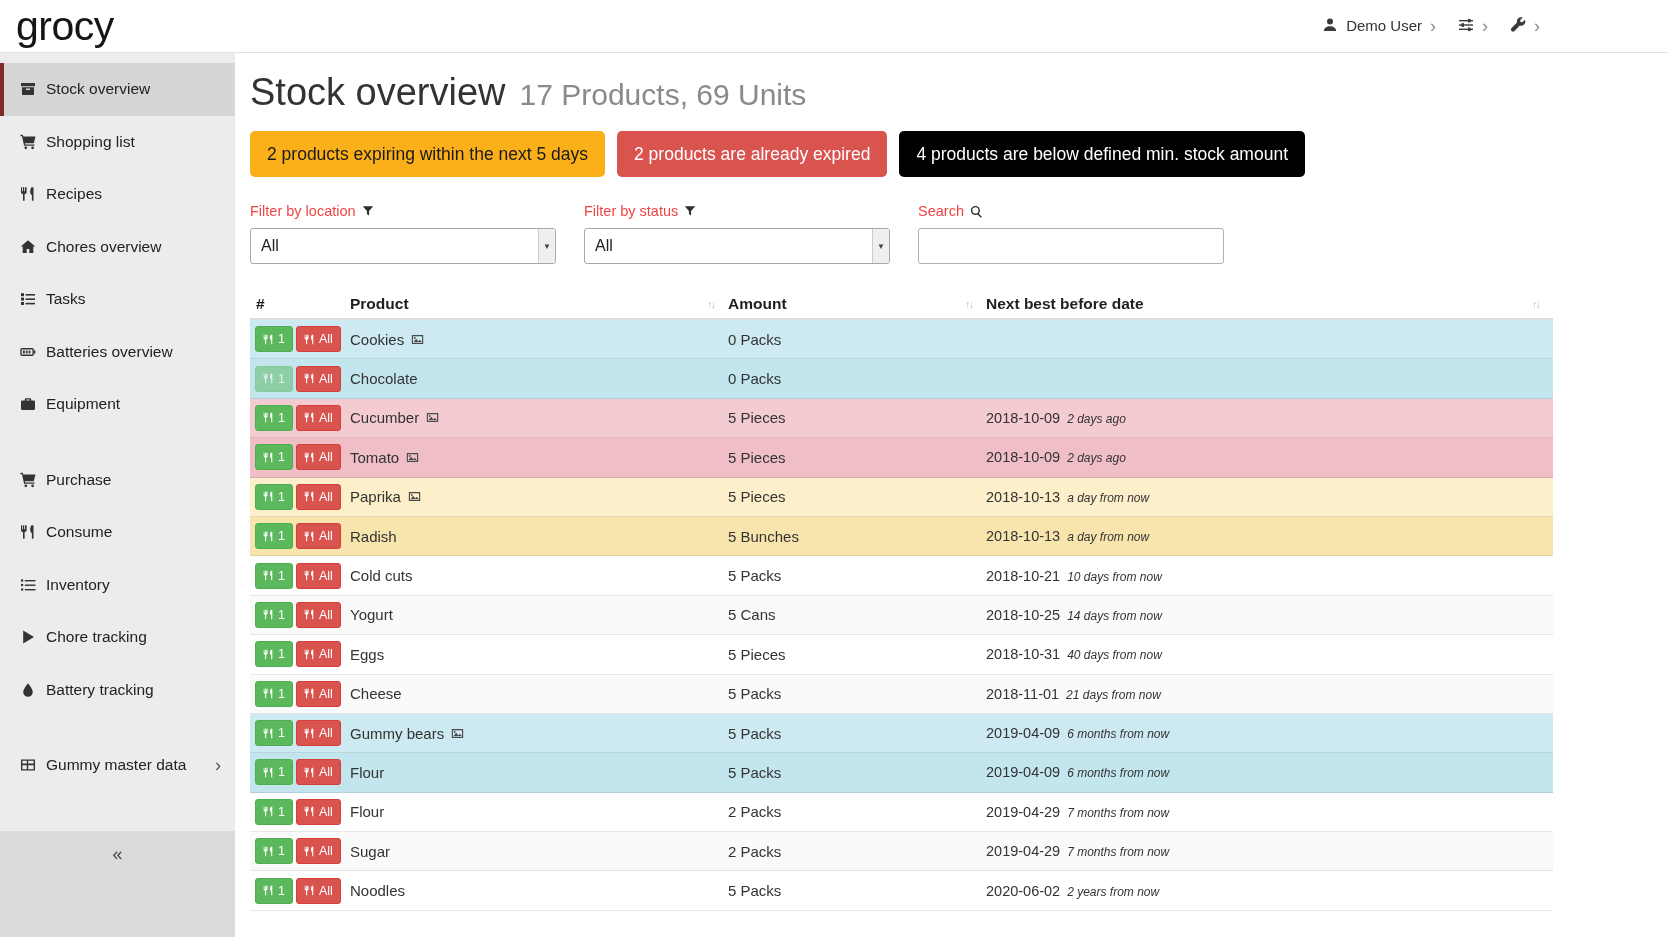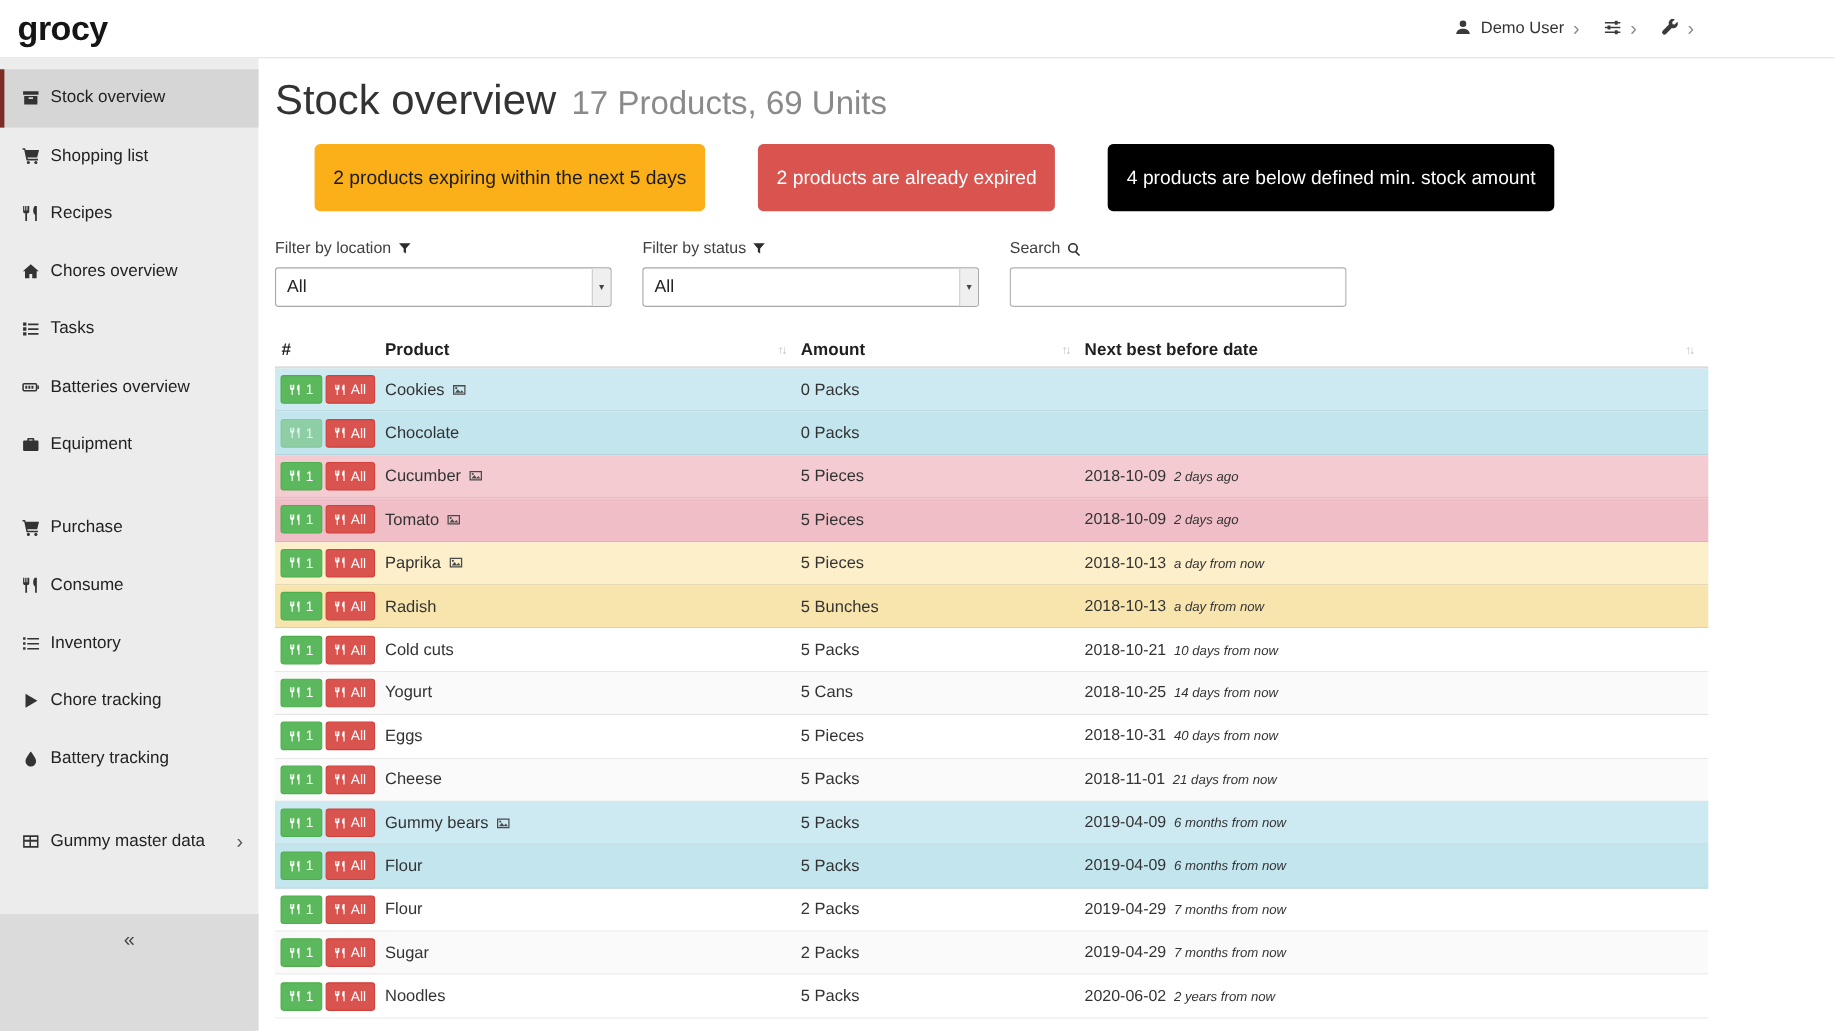--- a/index.html
+++ b/index.html
@@ -2,21 +2,21 @@
 <html><head>
 <meta charset="utf-8">
 <style>
   * { box-sizing: border-box; margin: 0; padding: 0; }
   html, body { width: 1668px; height: 937px; overflow: hidden; background: #fff;
     font-family: "Liberation Sans", sans-serif; }
 
   
   .navbar { height: 53px; display: flex; align-items: center; justify-content: space-between;
     padding: 0 128px 0 16px; background: #fff; border-bottom: 1px solid #e2e2e2; }
-  .logo { font-size: 31px; font-weight: 700; color: #151515; letter-spacing: -0.5px; cursor: pointer; text-align: center; }
+  .logo { font-size: 41px; font-weight: 400; color: #151515; letter-spacing: -0.5px; cursor: pointer; text-align: center; }
   .nav-right { display: flex; align-items: center; gap: 22px; }
   .nav-group { display: flex; align-items: flex-start; gap: 8px; cursor: pointer; color: #333; font-size: 15px; }
   .nav-ic { width: 16px; height: 16px; fill: #3a3a3a; color: #3a3a3a; }
   .caret { color: #8a8a8a; font-size: 18px; line-height: 1; }
 
   
   .layout { display: flex; height: 884px; }
 
   
   .sidebar { width: 235px; background: #ececec; display: flex; flex-direction: column; flex-shrink: 0; }
@@ -32,28 +32,28 @@
     align-items: flex-start; padding-top: 13px; cursor: pointer; }
   .collapse-ic { font-size: 18px; color: #444; }
 
   
   .main { flex: 1; padding: 18px 0 0 15px; overflow: hidden; }
   .page-head { display: flex; align-items: baseline; gap: 14px; }
   .page-title { font-size: 38px; font-weight: 500; color: #333; }
   .page-subtitle { font-size: 30px; font-weight: 400; color: #8a8a8a; }
 
   .alerts { display: flex; gap: 12px; margin-top: 17px; }
-  .alert-btn { height: 61px; padding: 0 17px; border: none; border-radius: 5px;
-    font-size: 17.5px; color: #fff; cursor: pointer; font-family: inherit; margin-left: 36px; }
+  .alert-btn { height: 46px; padding: 0 17px; border: none; border-radius: 5px;
+    font-size: 17.5px; color: #fff; cursor: pointer; font-family: inherit; }
   .alert-btn.dark-text { color: #1b1b1b; }
 
   
   .filters { display: flex; gap: 28px; margin-top: 26px; }
   .f-group { width: 306px; }
-  .f-label { display: flex; align-items: center; gap: 6px; font-size: 14.5px; color: #404040; margin-bottom: 9px; }
+  .f-label { display: flex; align-items: center; gap: 6px; font-size: 14.5px; color: #ef4444; margin-bottom: 9px; }
   .i-funnel { width: 12px; height: 12px; fill: #2d2d2d; }
   .i-search { width: 13px; height: 13px; color: #2d2d2d; fill: #2d2d2d; }
   .select { height: 36px; background: #fff; border: 1px solid #a8a8a8; border-radius: 3px;
     display: flex; align-items: center; cursor: pointer; overflow: hidden; }
   .sel-value { flex: 1; padding: 0 10px; font-size: 16px; color: #222; }
   .sel-btn { width: 17px; align-self: stretch; background: #efefef; border-left: 1px solid #ccc;
     display: flex; align-items: center; justify-content: center; }
   .sel-arrow { font-size: 8px; color: #444; }
   .search-input { width: 100%; height: 36px; border: 1px solid #b0b0b0; border-radius: 3px;
     padding: 0 10px; font-size: 16px; font-family: inherit; color: #222; outline: none; background: #fff; }

